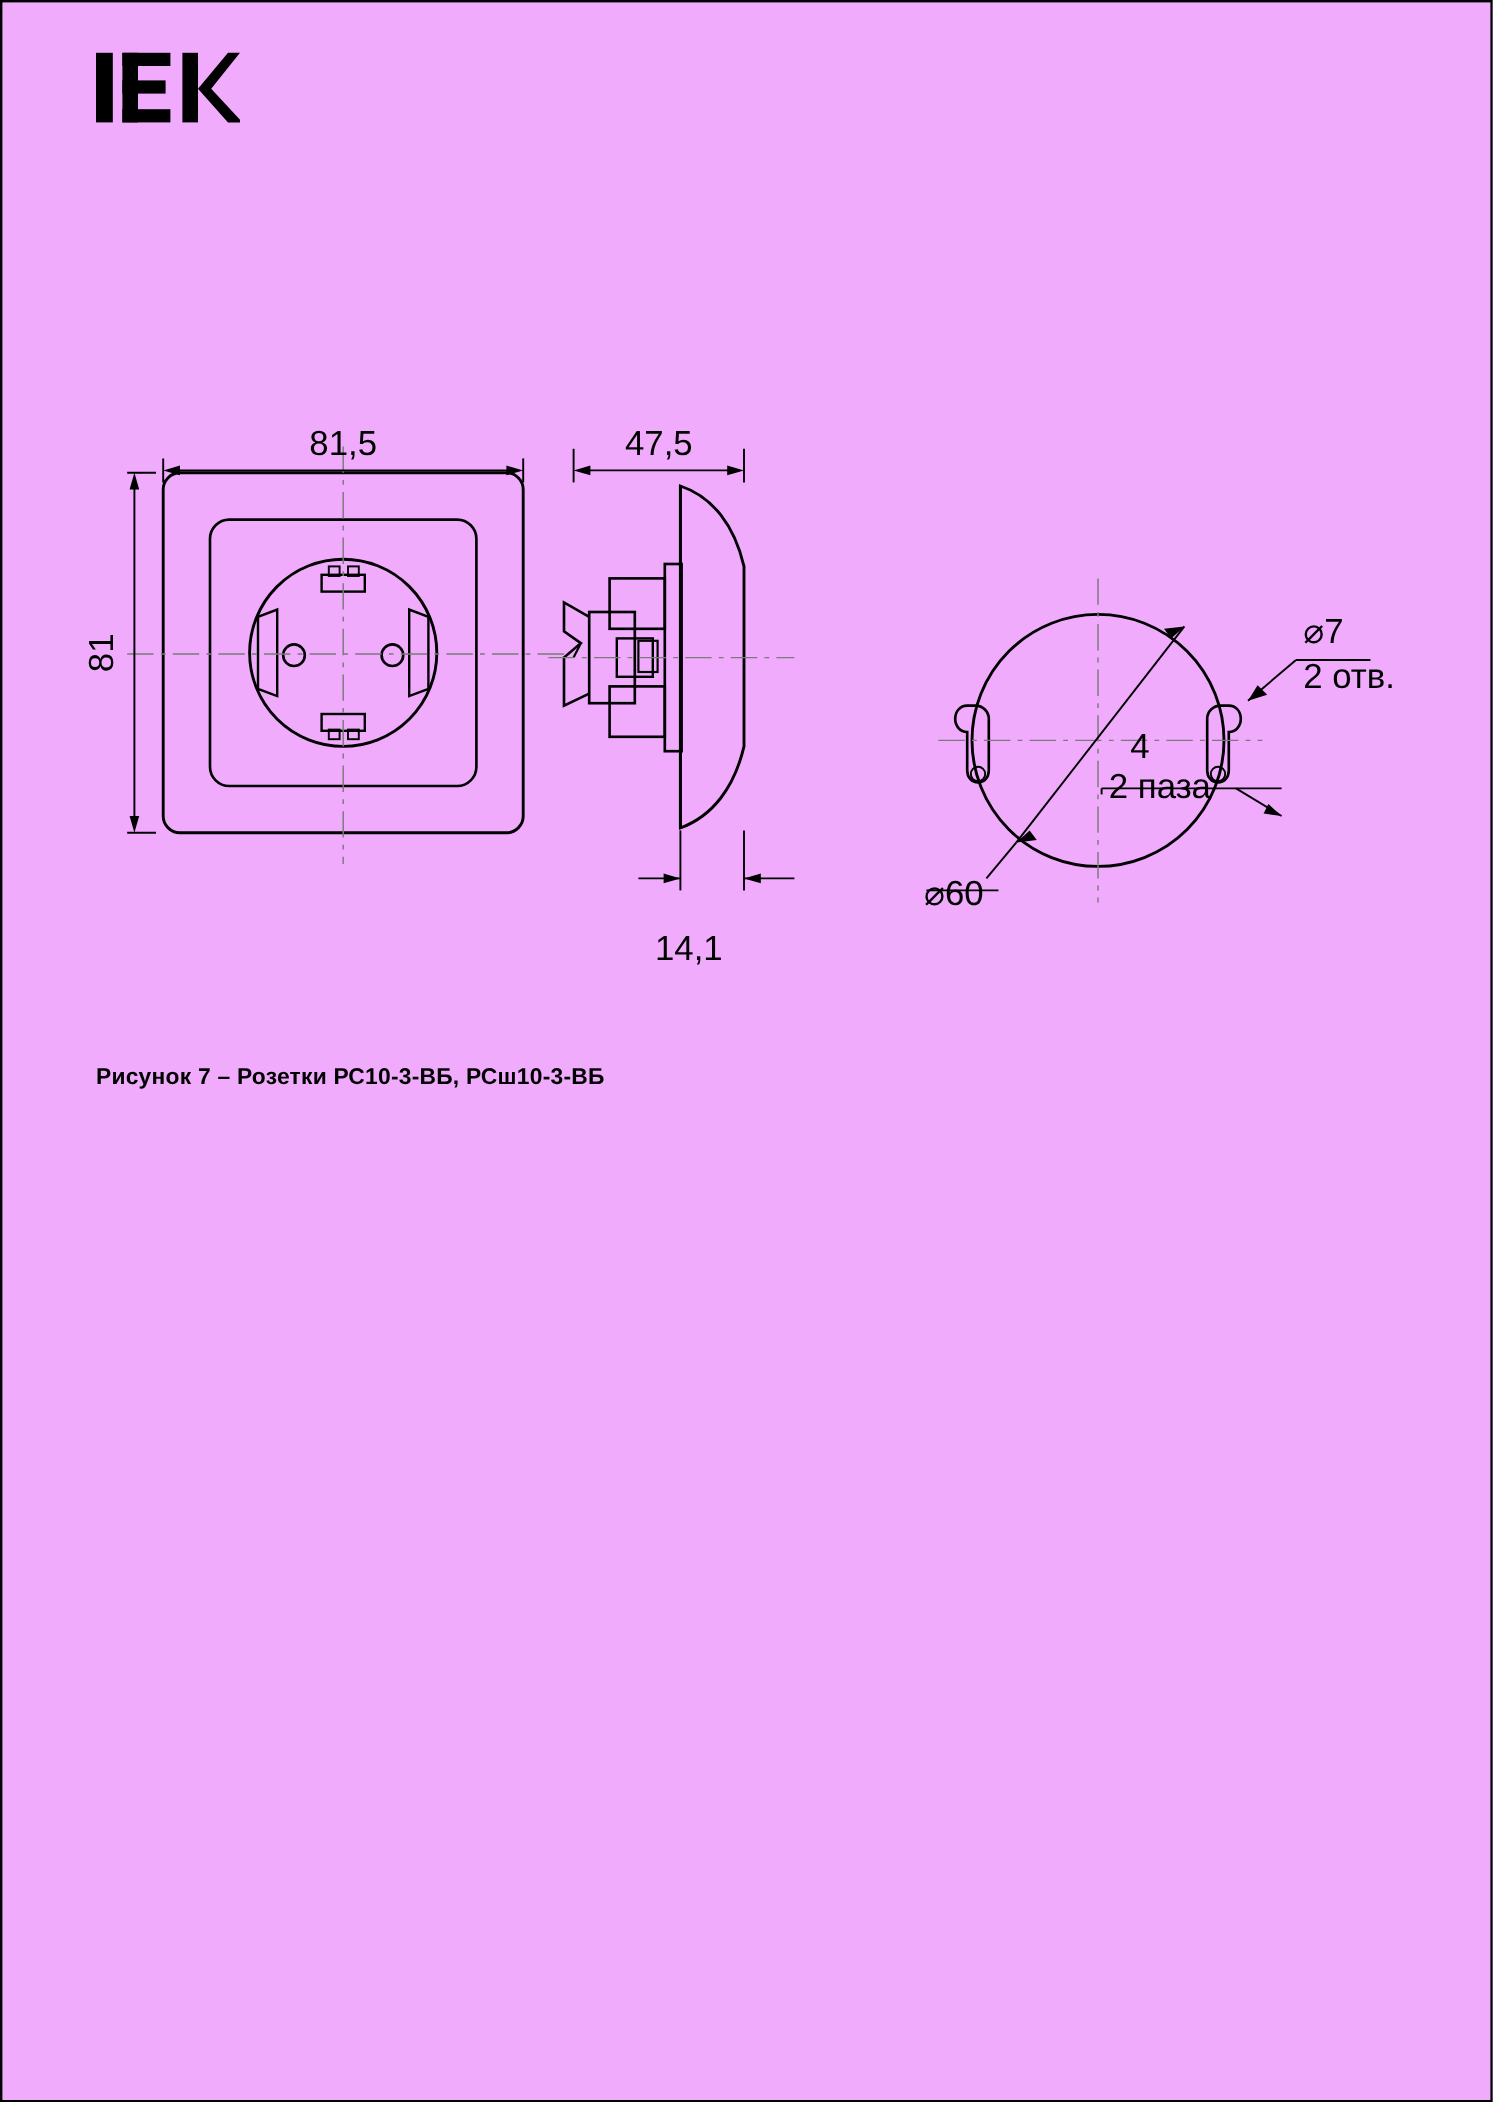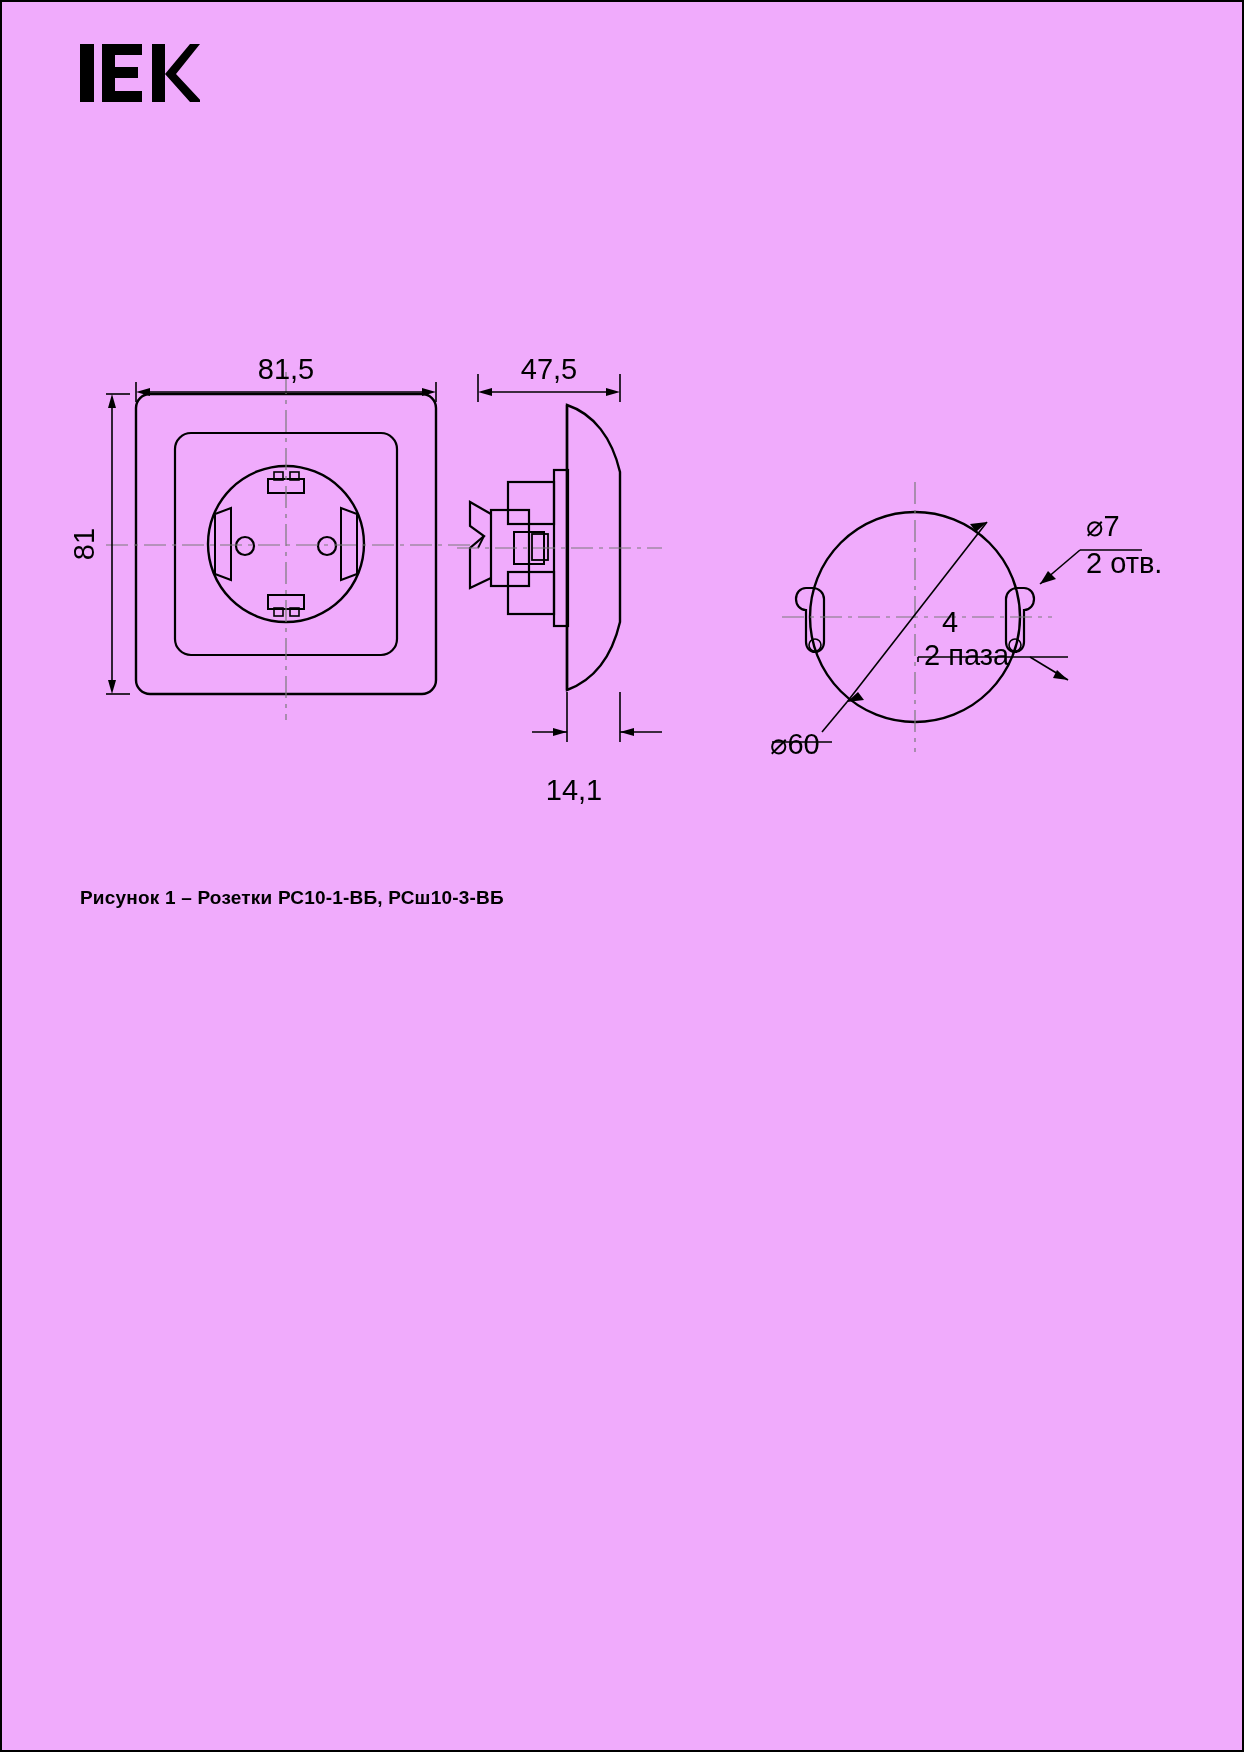--- a/index.html
+++ b/index.html
@@ -200,15 +200,15 @@
         <polygon points="1066,678 1051,676 1055,668" fill="#000" stroke="none"></polygon>
         <line x1="916" y1="655" x2="1066" y2="655"></line>
         <line x1="916" y1="655" x2="916" y2="660"></line>
       </g>
       <text x="948" y="630" font-size="29" text-anchor="middle">4</text>
       <text x="922" y="663" font-size="29" text-anchor="start">2 паза</text>
 
     </svg>
   </div>
 
-  <div class="caption">Рисунок 1 – Розетки РС10-1-ВБ, РСш10-3-ВБ</div>
+  <div class="caption">Рисунок 7 – Розетки РС10-3-ВБ, РСш10-3-ВБ</div>
 
 </div>
 
 </body></html>

